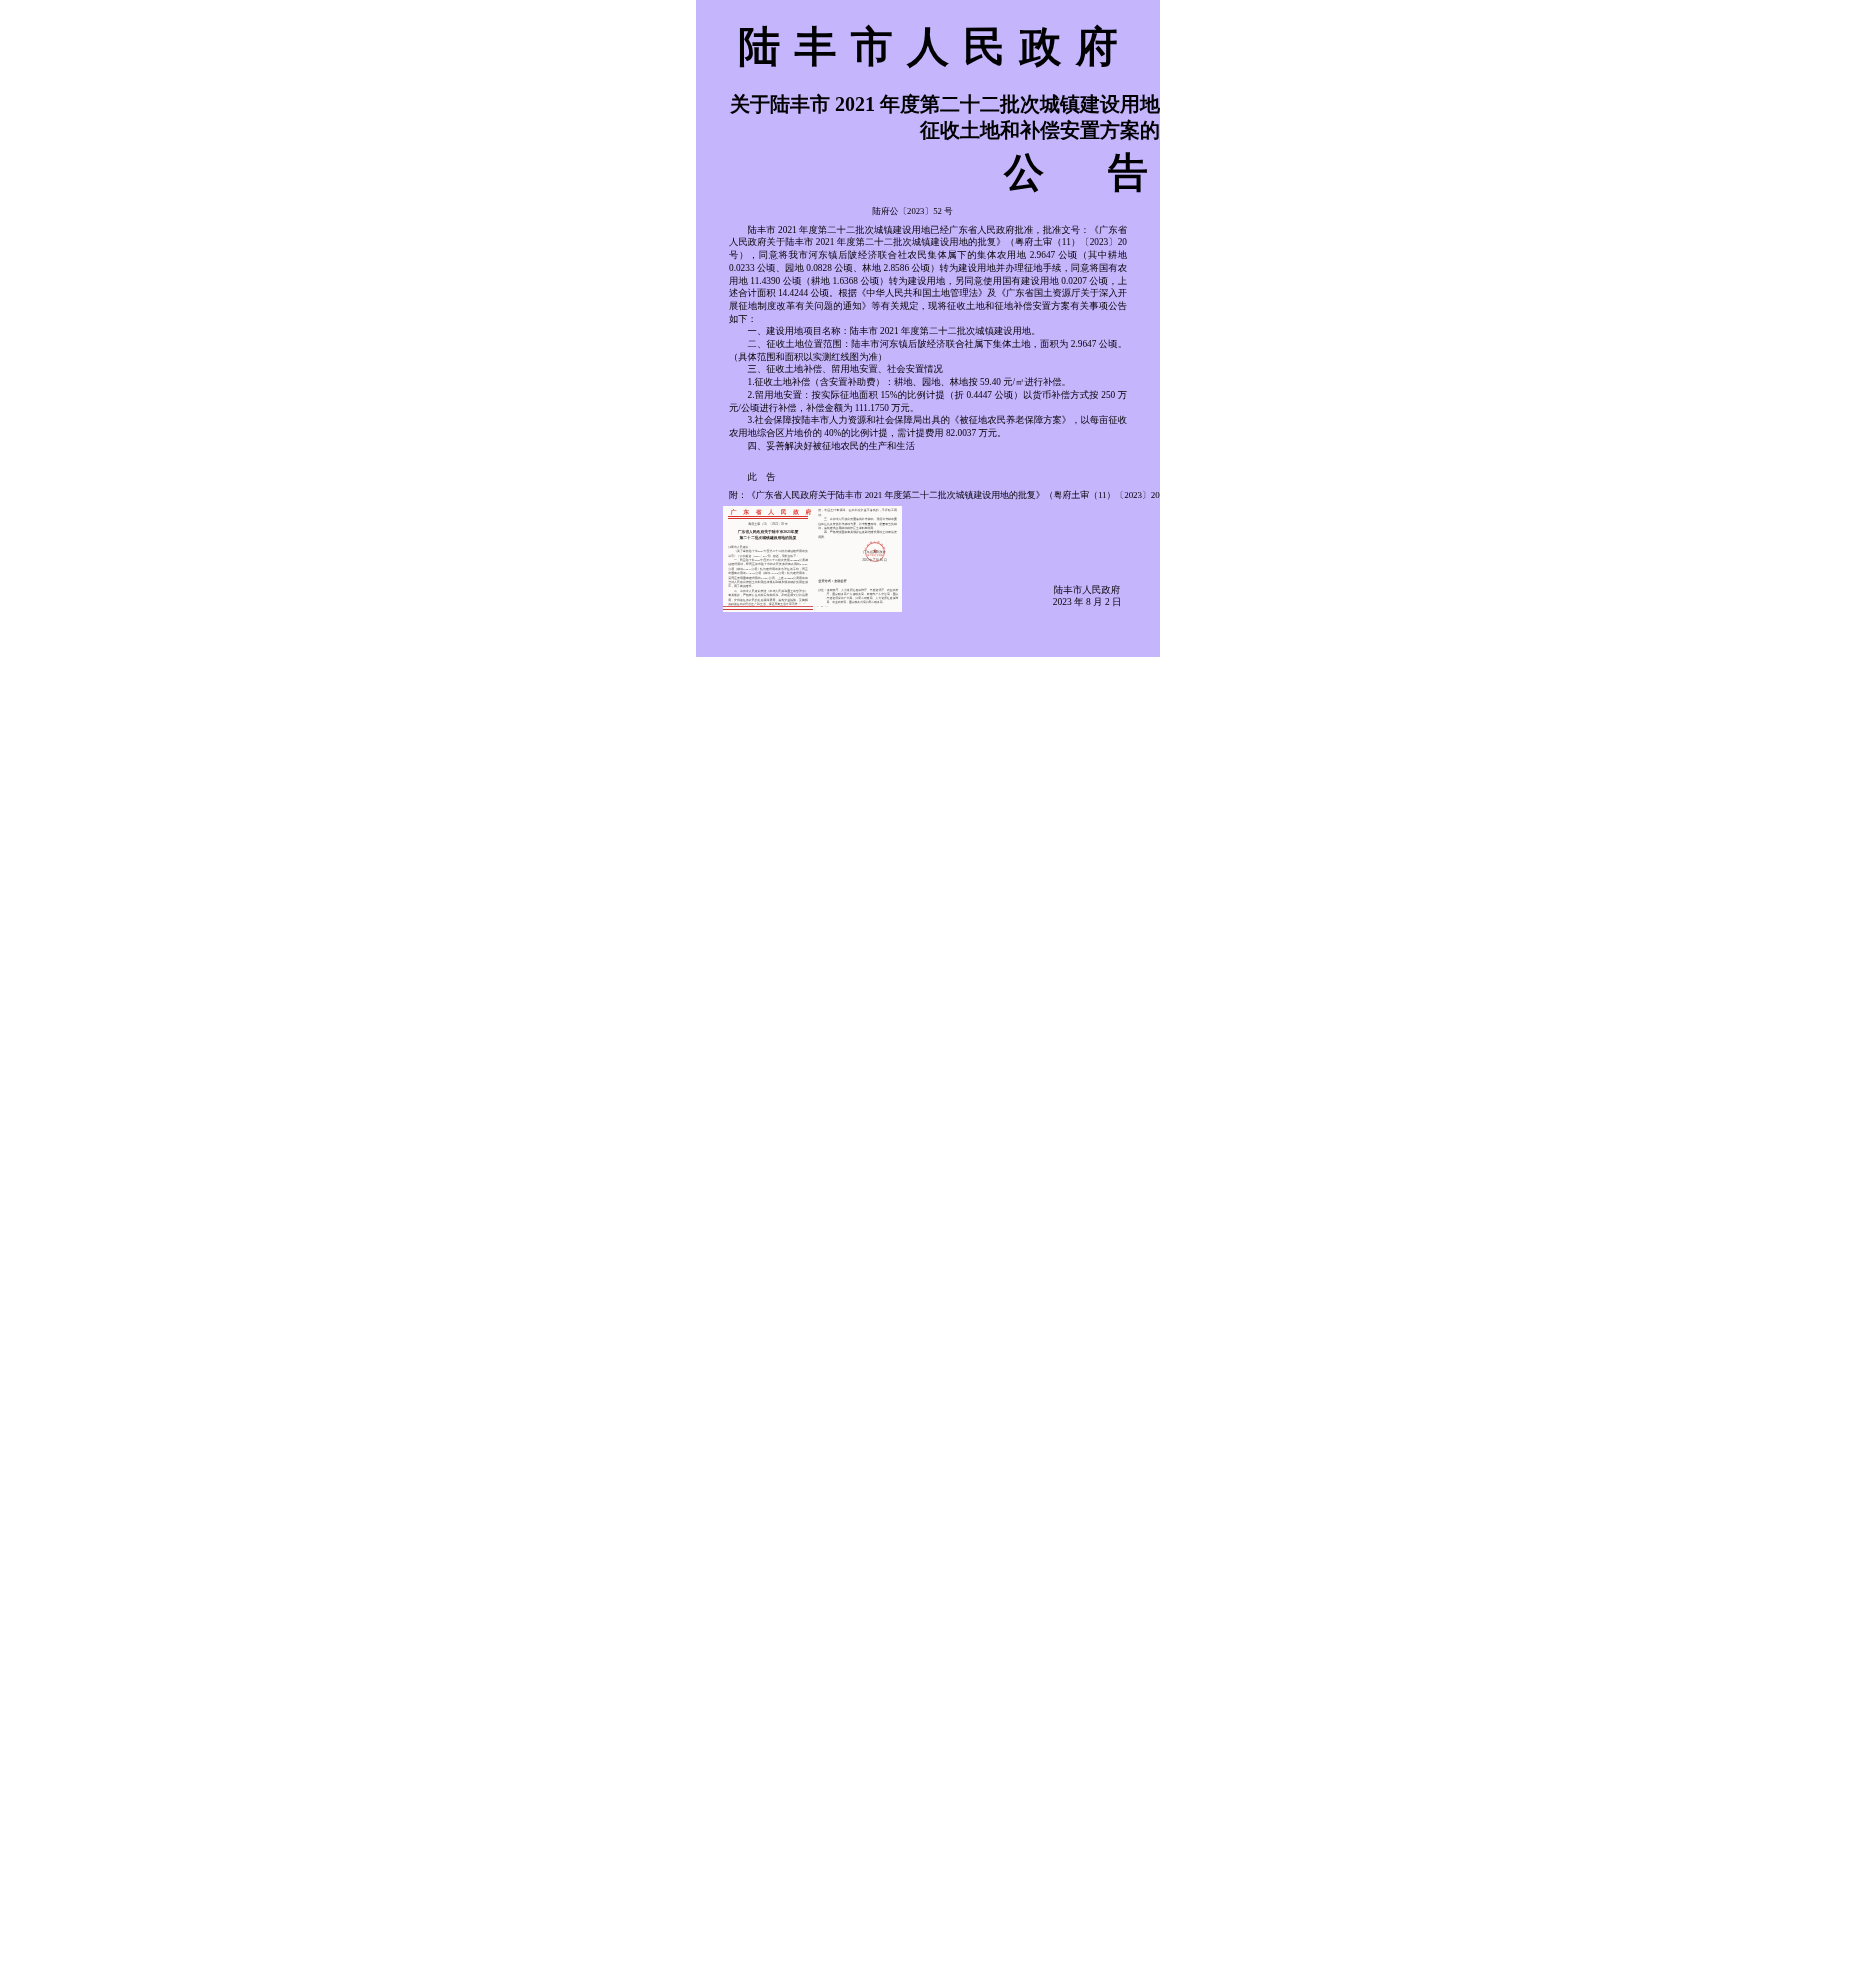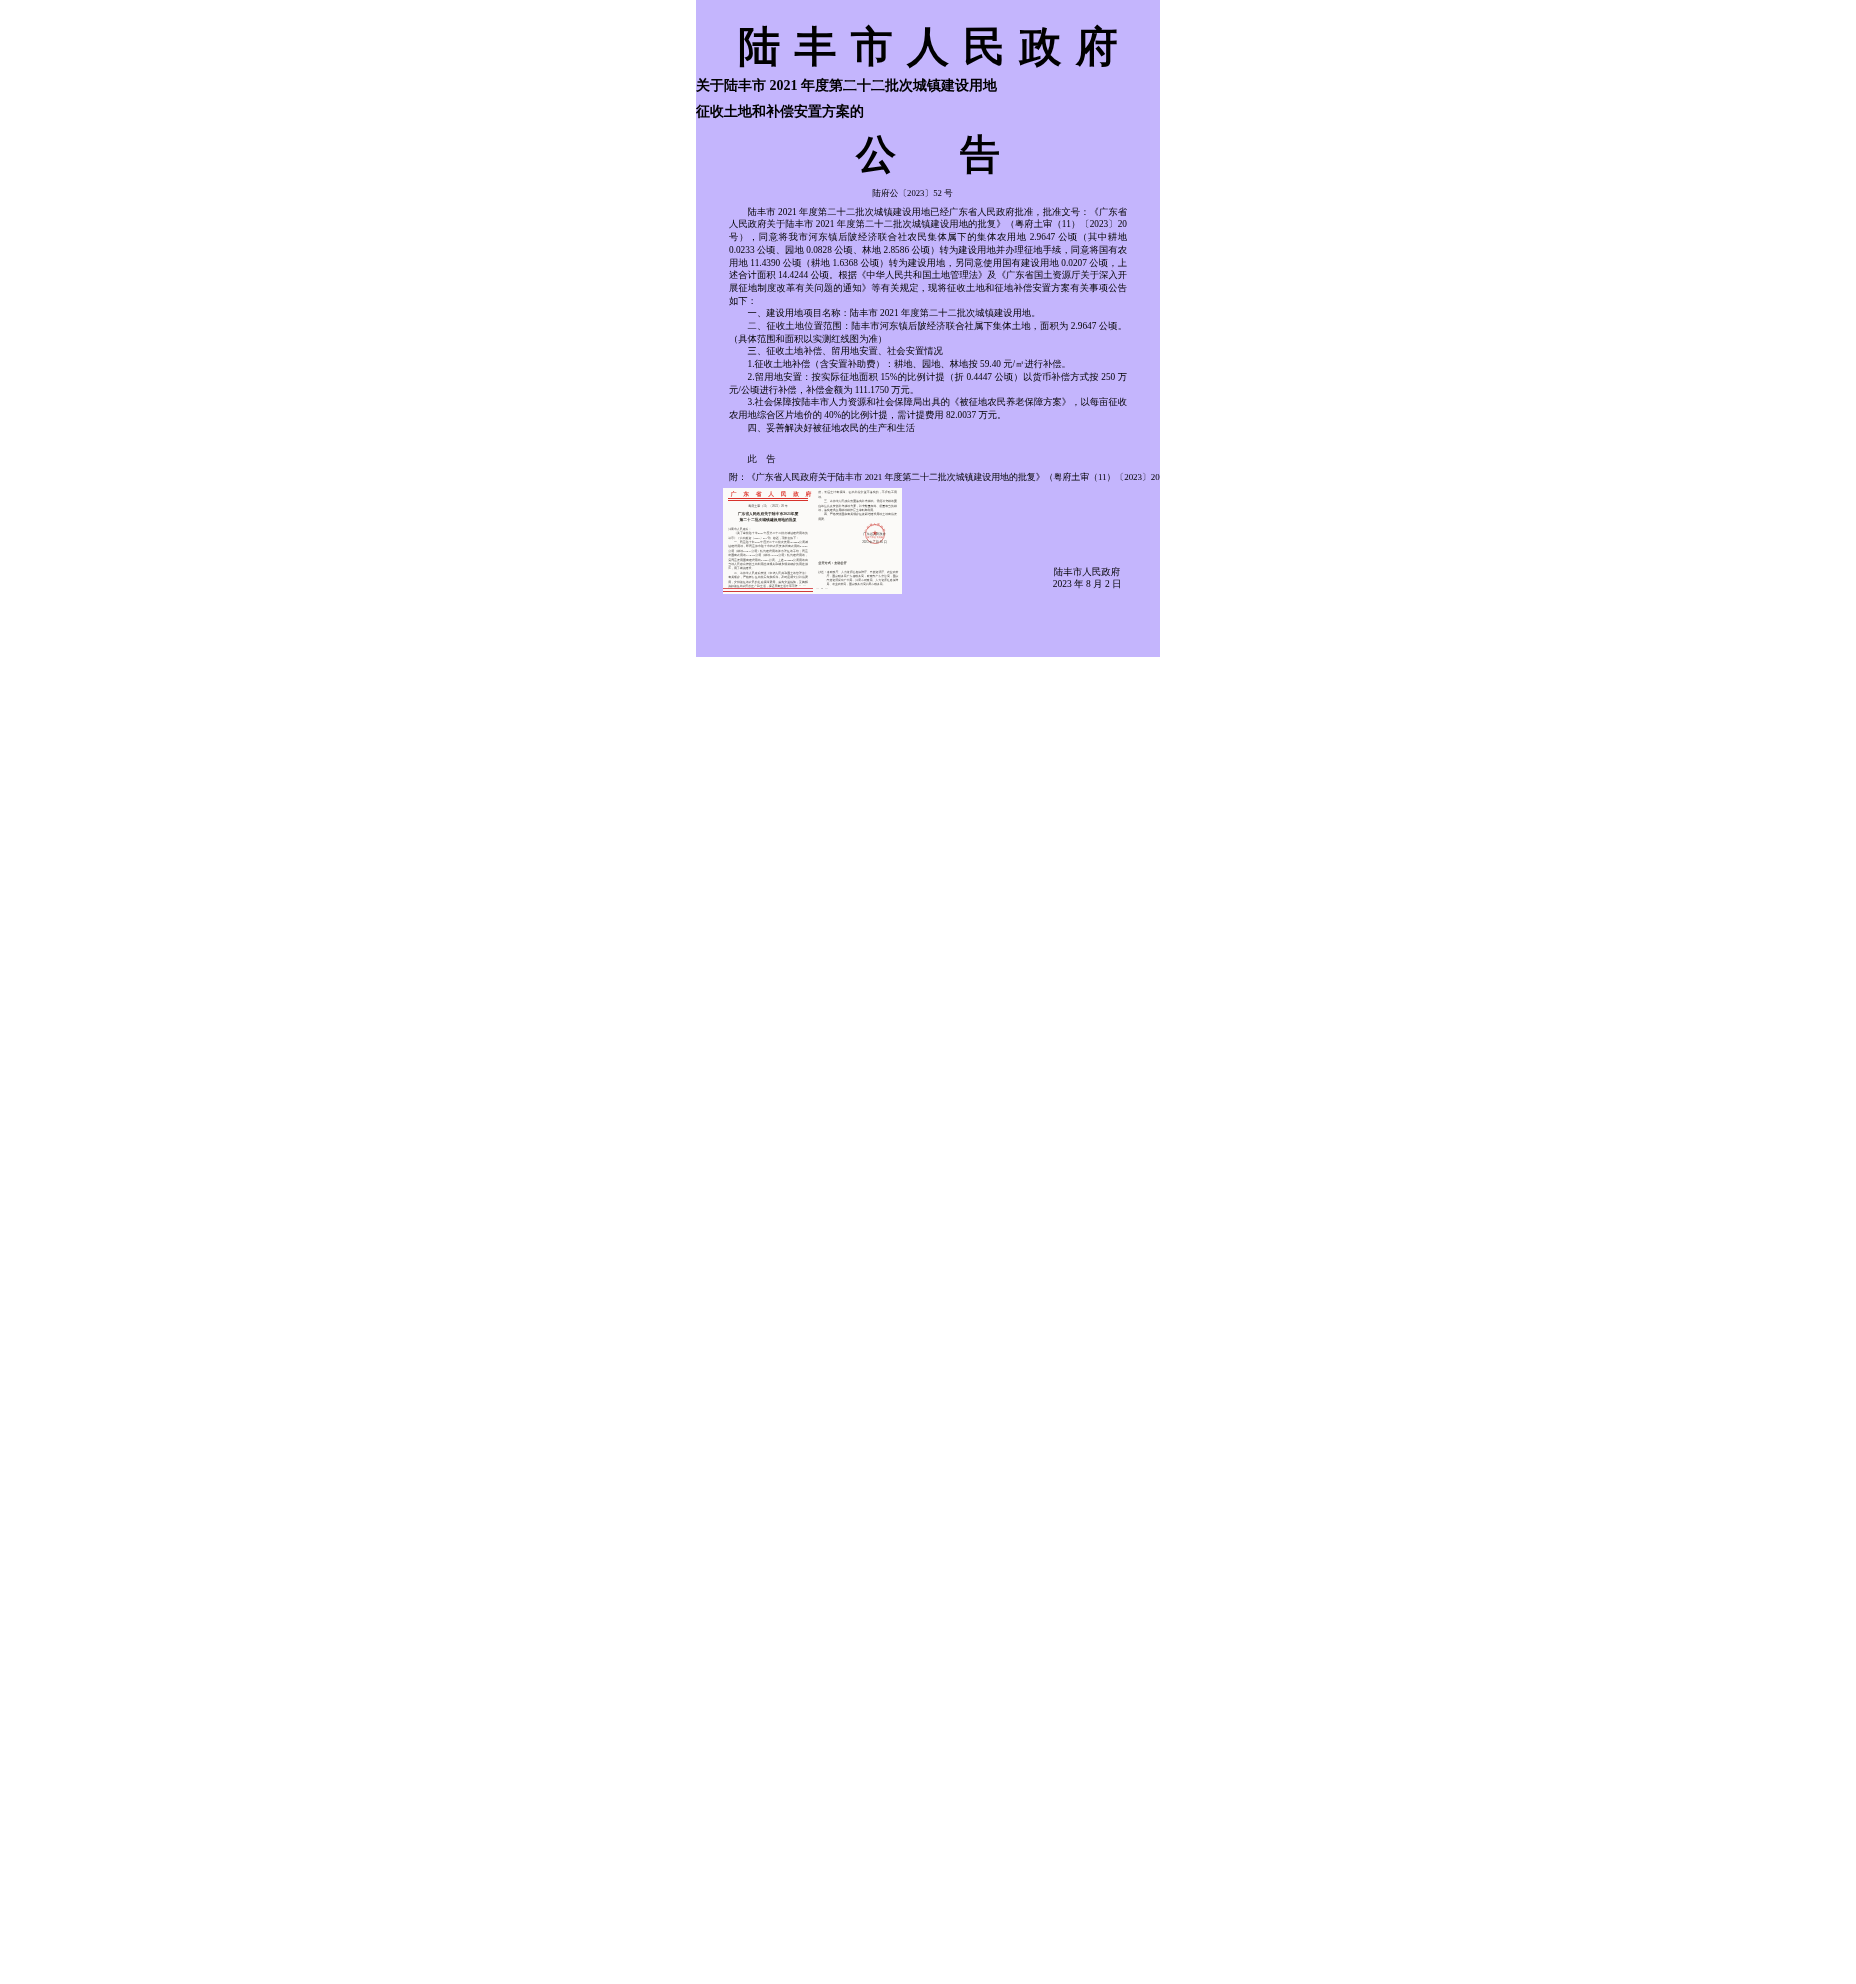--- a/index.html
+++ b/index.html
@@ -17,30 +17,30 @@
     text-align:center;
     font-size:42px;
     line-height:1.12;
     font-weight:900;
     letter-spacing:0.34em;
     text-indent:0.34em;
     white-space:nowrap;
     font-family:"Liberation Serif", serif;
   }
   .subtitle{
-    margin-top:2px;
-    text-align:left;
-    font-weight:900;
-    font-size:14px;
+    margin-top:20px;
+    text-align:right;
+    font-weight:900;
+    font-size:20px;
     line-height:26px;
     white-space:nowrap;
   }
   .notice-title{
     margin-top:4px;
-    text-align:center;
+    text-align:right;
     font-size:40px;
     line-height:1.28;
     font-weight:900;
     letter-spacing:0.30em;
     text-indent:0.30em;
   }
   .doc-number{
     margin:6.4px 31px 0 0;
     text-align:center;
     font-size:8.7px;

